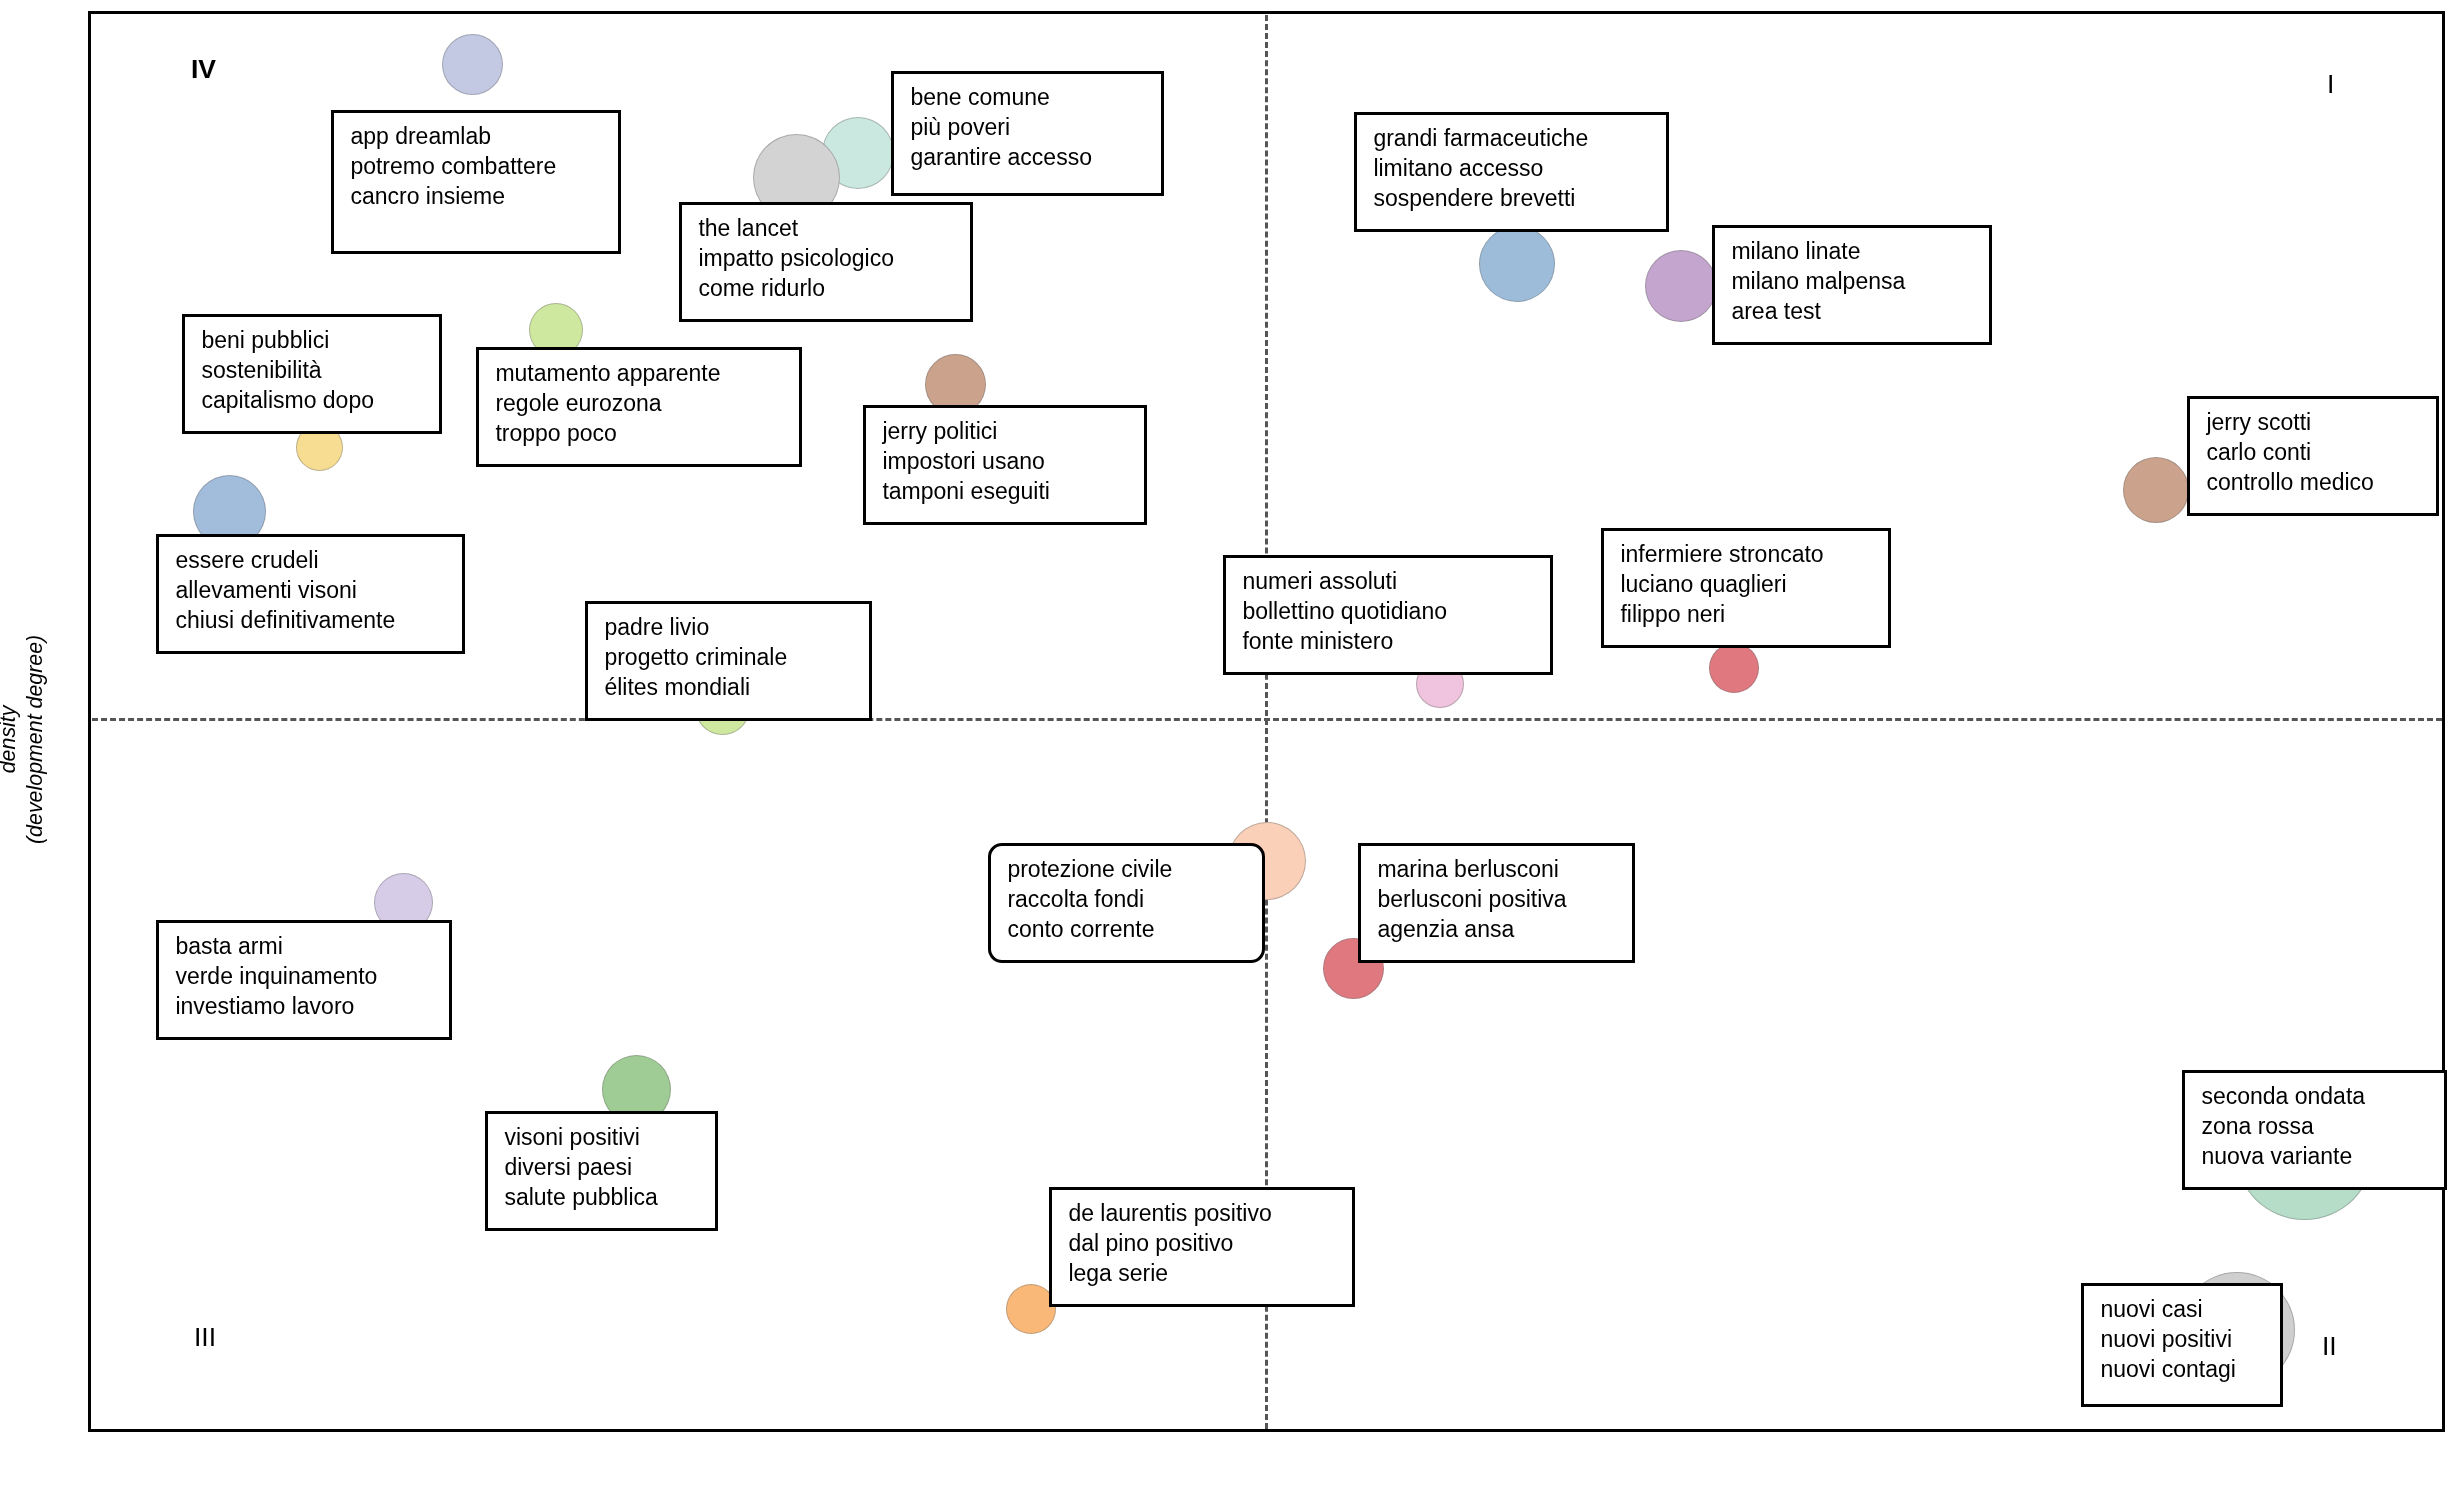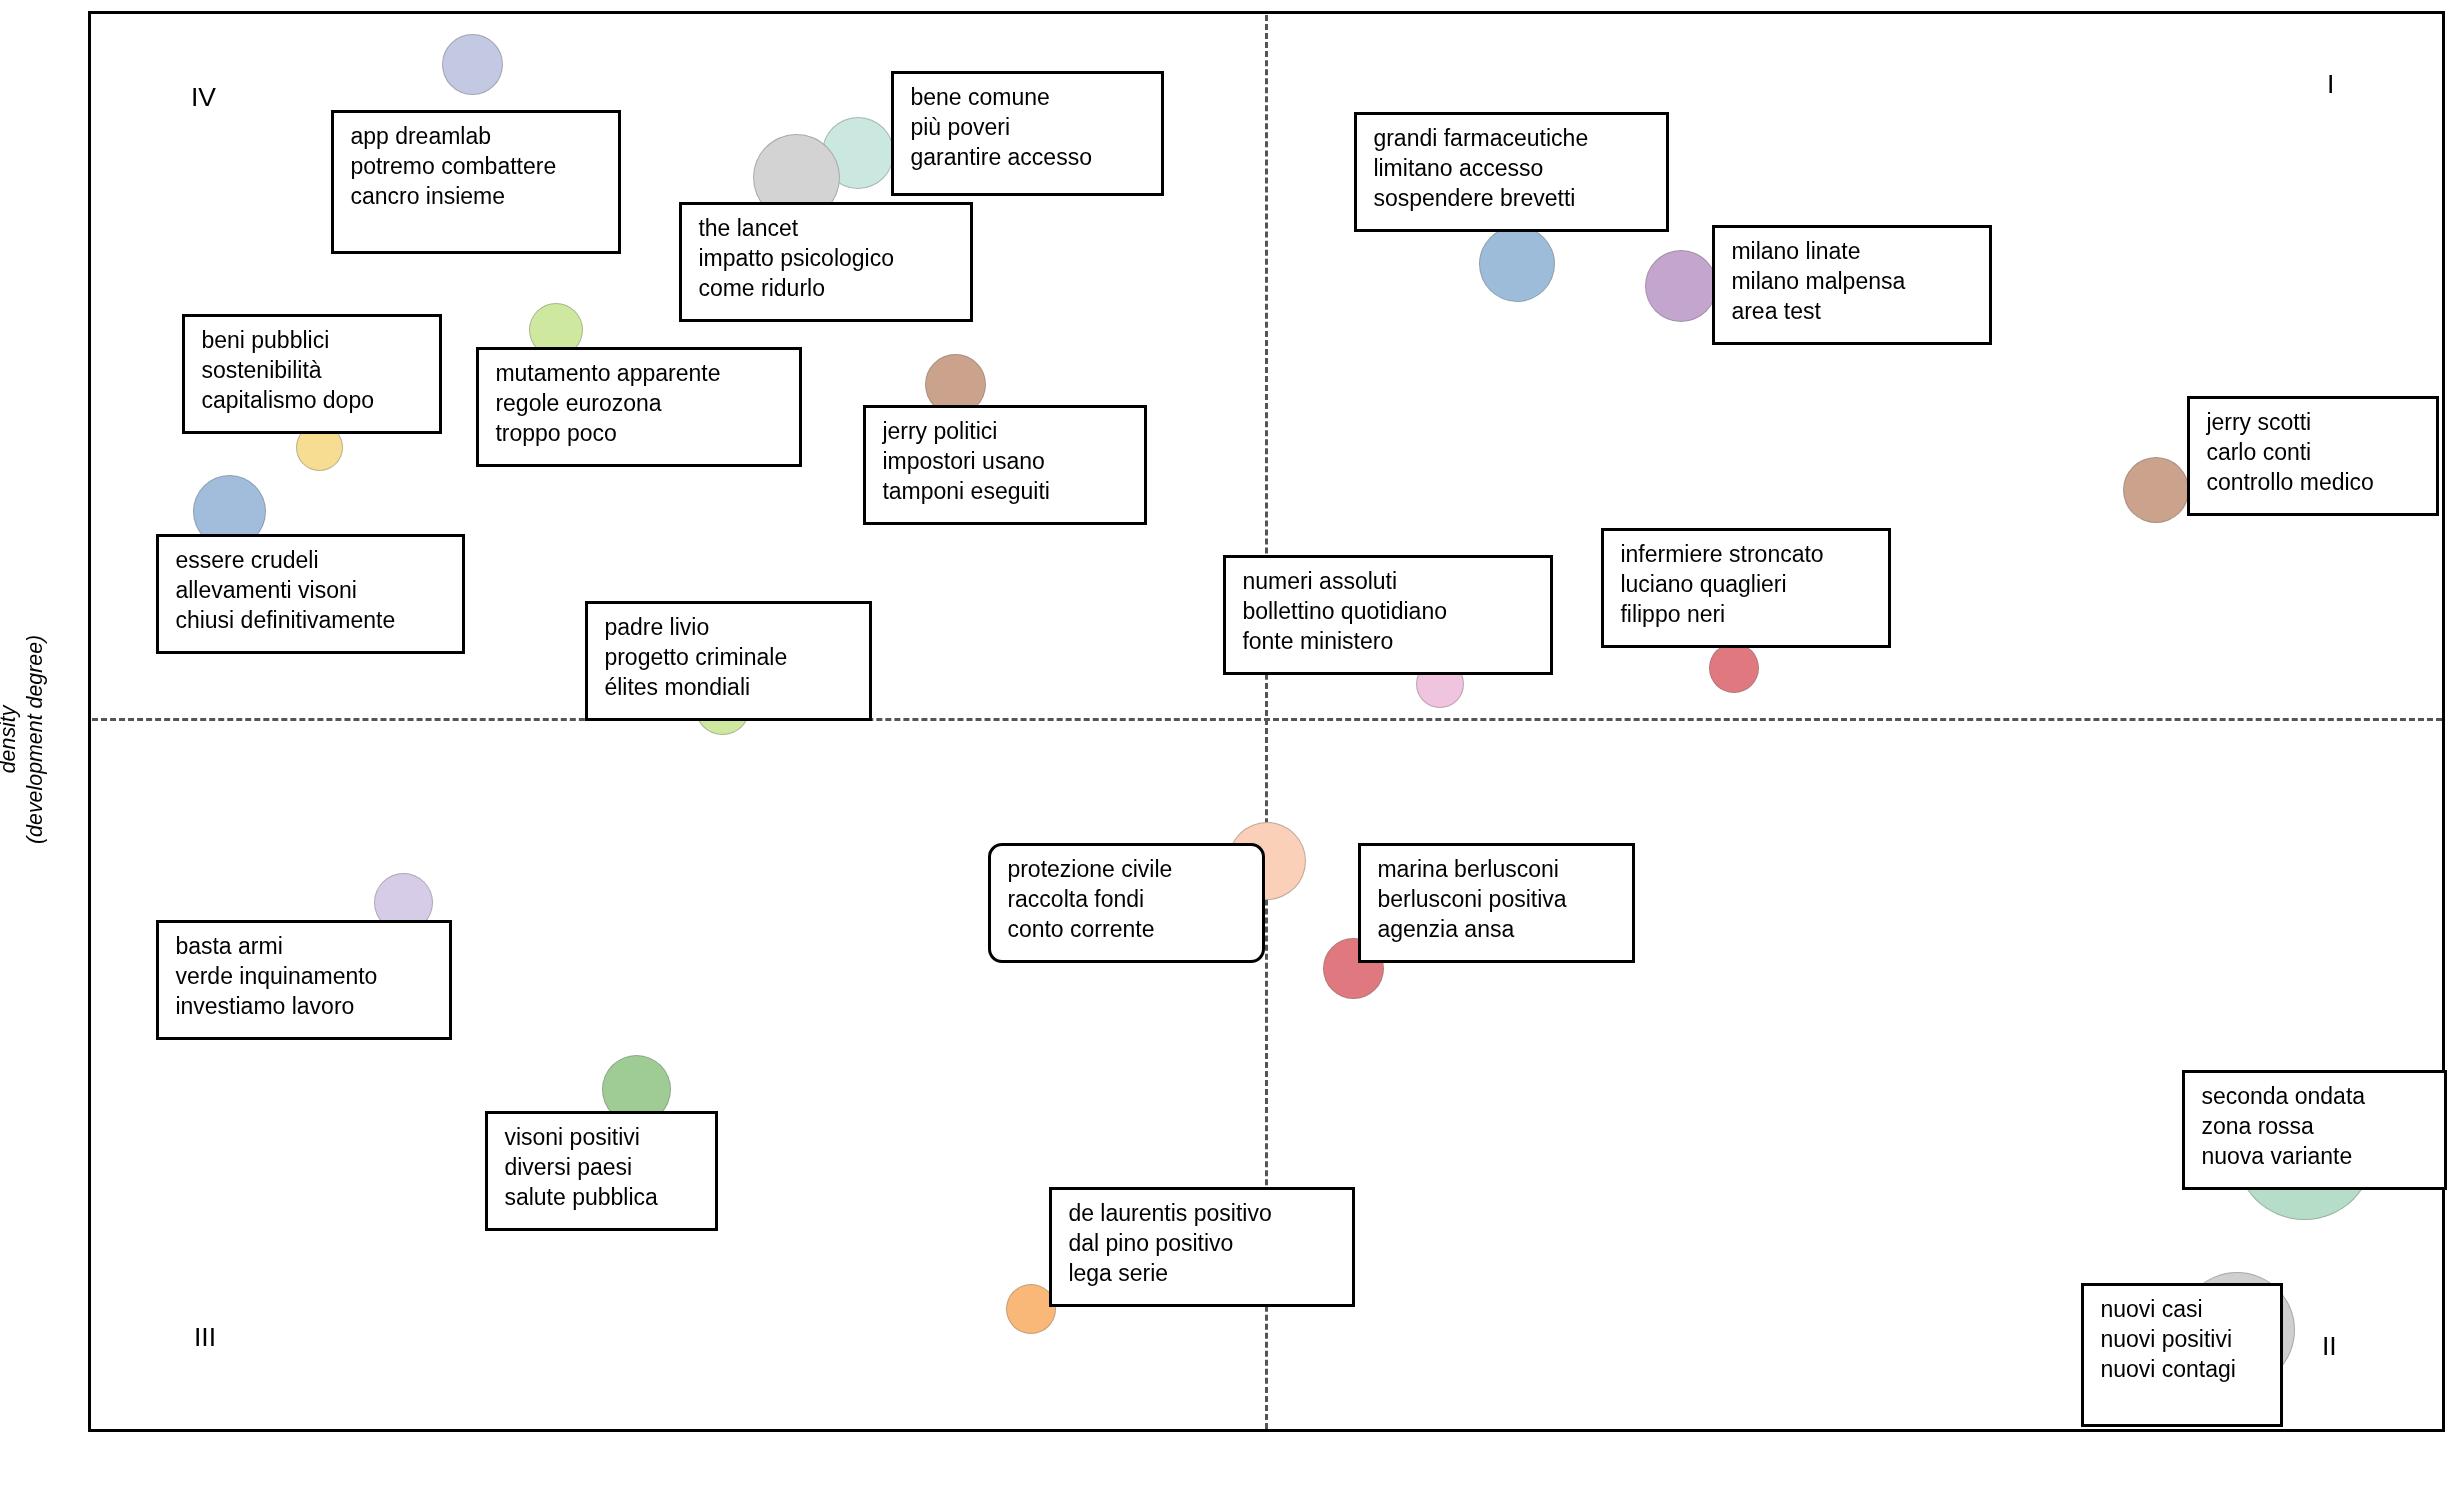--- a/index.html
+++ b/index.html
@@ -213,28 +213,28 @@
       <div class="cluster-box" style="left: 1049px; top: 1187px; width: 306px; height: 120px;">
         <div class="term">de laurentis positivo</div>
         <div class="term">dal pino positivo</div>
         <div class="term">lega serie</div>
       </div>
       <div class="cluster-box" style="left: 2182px; top: 1070px; width: 265px; height: 120px;">
         <div class="term">seconda ondata</div>
         <div class="term">zona rossa</div>
         <div class="term">nuova variante</div>
       </div>
-      <div class="cluster-box" style="left: 2081px; top: 1283px; width: 202px; height: 144px;">
+      <div class="cluster-box" style="left: 2081px; top: 1283px; width: 202px; height: 124px;">
         <div class="term">nuovi casi</div>
         <div class="term">nuovi positivi</div>
         <div class="term">nuovi contagi</div>
       </div>
     </div>
 
   <div id="quadrant-layer">
-      <div class="quadrant-label" style="left: 191px; top: 84px;">IV</div>
+      <div class="quadrant-label" style="left: 191px; top: 56px; font-weight: bold;">IV</div>
       <div class="quadrant-label" style="left: 2327px; top: 71px;">I</div>
       <div class="quadrant-label" style="left: 194px; top: 1324px;">III</div>
       <div class="quadrant-label" style="left: 2322px; top: 1333px;">II</div>
     </div>
 
 </div>
 
 
 </body></html>

